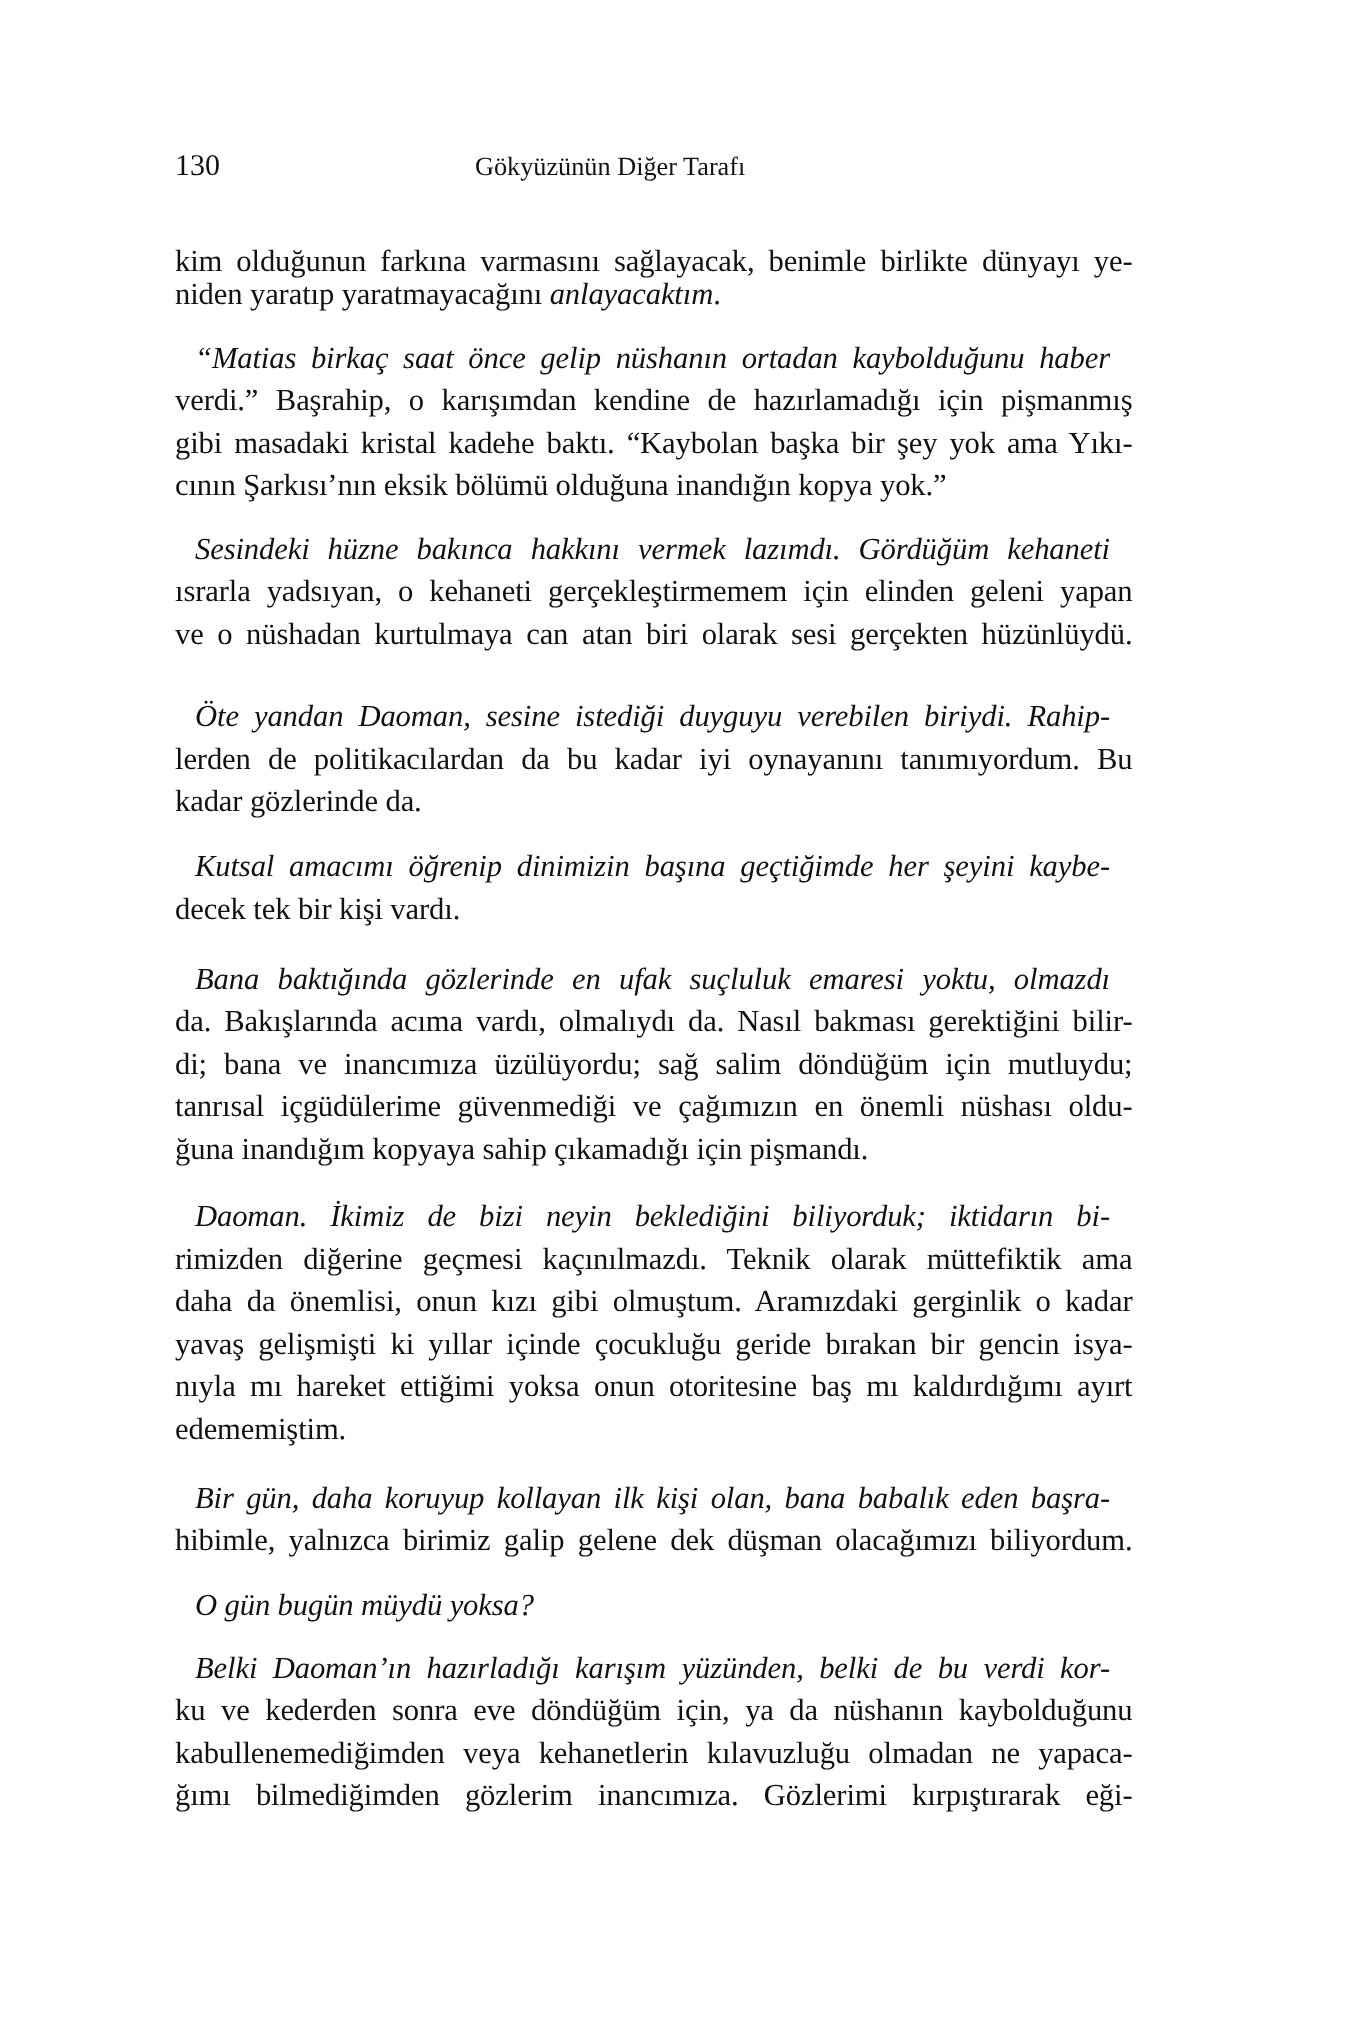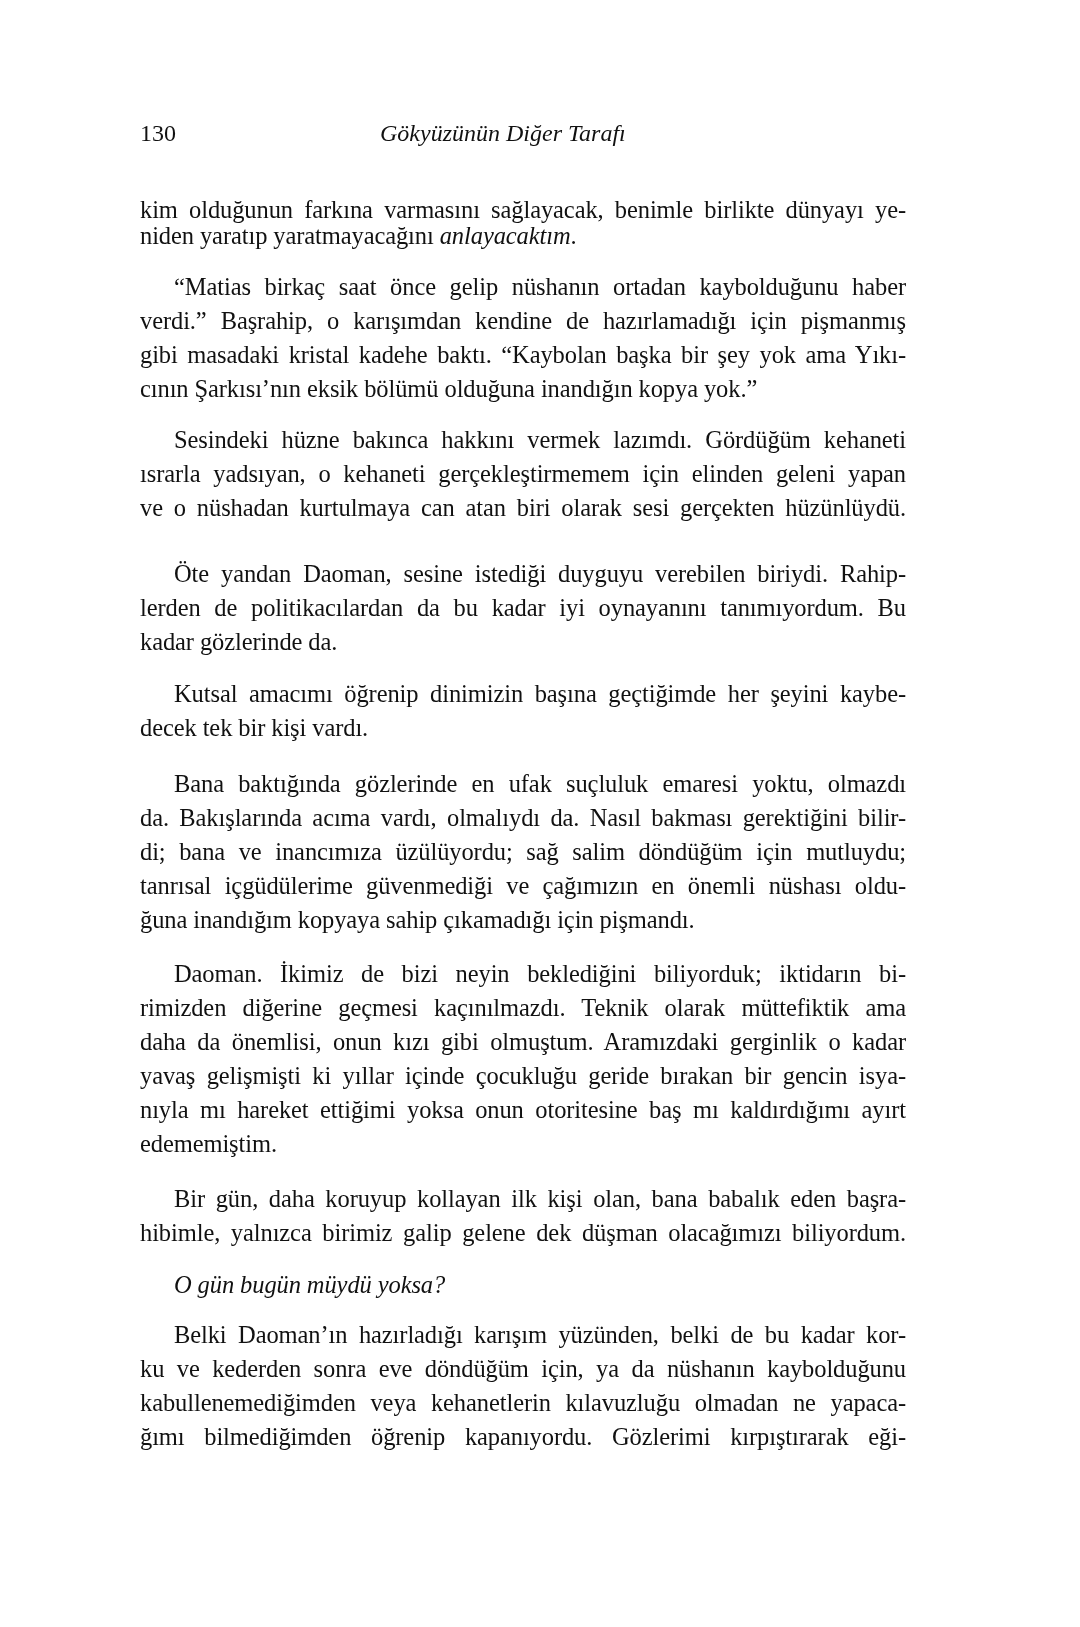--- a/index.html
+++ b/index.html
@@ -33,22 +33,21 @@
       position: absolute;
       left: 0;
       top: 0;
       font-size: 24px;
       line-height: 40px;
     }
     .book-title {
       position: absolute;
       left: 240px;
       top: 0;
-      font-size: 24px;
-      font-style: italic;
+      font-size: 21px;
       line-height: 40px;
       text-align: center;
     }
     .body-text {
       position: absolute;
       left: 140px;
       top: 0;
       width: 766px;
     }
     .line {
@@ -59,22 +58,23 @@
       line-height: 34px;
       white-space: nowrap;
       text-align: justify;
       text-align-last: justify;
       letter-spacing: -0.1px;
     }
     .line.last {
       text-align-last: left;
     }
     .line.indent {
-      left: 34px;
+      left: 16px;
       width: 732px;
+      font-style: italic;
     }
     .it { font-style: italic; }
   </style>
 </head>
 <body>
 
 <div class="page">
 
   <div class="running-head">
     <span class="page-number">130</span>
@@ -113,19 +113,19 @@
     <div class="line" style="top:1025px">daha da önemlisi, onun kızı gibi olmuştum. Aramızdaki gerginlik o kadar</div>
     <div class="line" style="top:1059px">yavaş gelişmişti ki yıllar içinde çocukluğu geride bırakan bir gencin isya-</div>
     <div class="line" style="top:1093px">nıyla mı hareket ettiğimi yoksa onun otoritesine baş mı kaldırdığımı ayırt</div>
     <div class="line last" style="top:1127px">edememiştim.</div>
 
     <div class="line indent" style="top:1182px">Bir gün, daha koruyup kollayan ilk kişi olan, bana babalık eden başra-</div>
     <div class="line" style="top:1216px">hibimle, yalnızca birimiz galip gelene dek düşman olacağımızı biliyordum.</div>
 
     <div class="line indent last it" style="top:1268px">O gün bugün müydü yoksa?</div>
 
-    <div class="line indent" style="top:1318px">Belki Daoman’ın hazırladığı karışım yüzünden, belki de bu kadar kor-</div>
+    <div class="line indent" style="top:1318px">Belki Daoman’ın hazırladığı karışım yüzünden, belki de bu verdi kor-</div>
     <div class="line" style="top:1352px">ku ve kederden sonra eve döndüğüm için, ya da nüshanın kaybolduğunu</div>
     <div class="line" style="top:1386px">kabullenemediğimden veya kehanetlerin kılavuzluğu olmadan ne yapaca-</div>
-    <div class="line" style="top:1420px">ğımı bilmediğimden öğrenip kapanıyordu. Gözlerimi kırpıştırarak eği-</div>
+    <div class="line" style="top:1420px">ğımı bilmediğimden gözlerim inancımıza. Gözlerimi kırpıştırarak eği-</div>
 
   </div>
 </div>
 
 </body></html>

